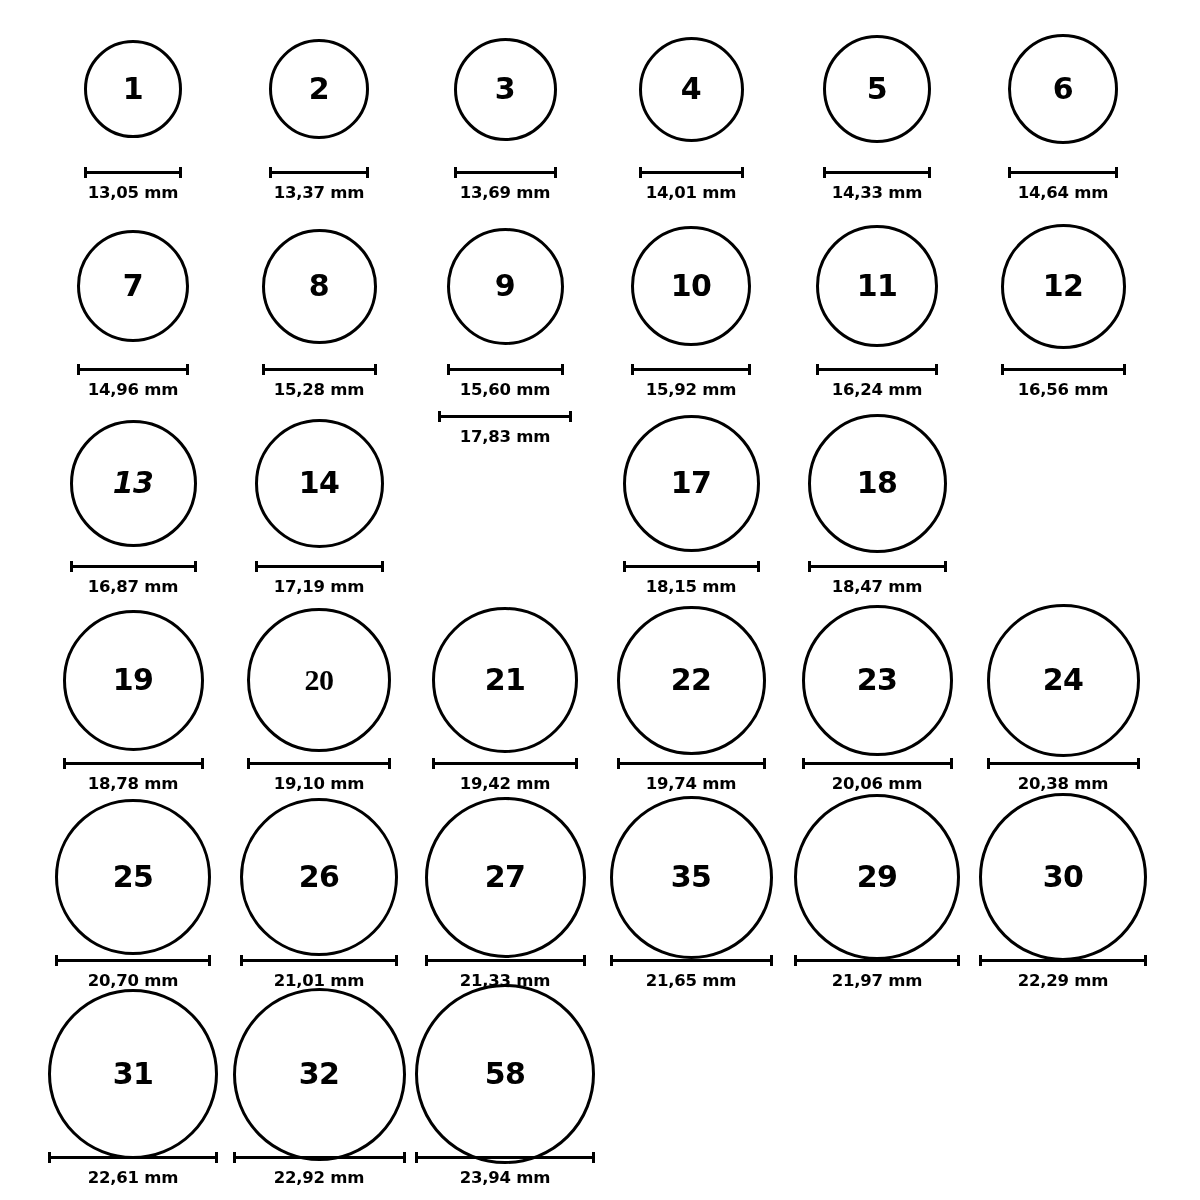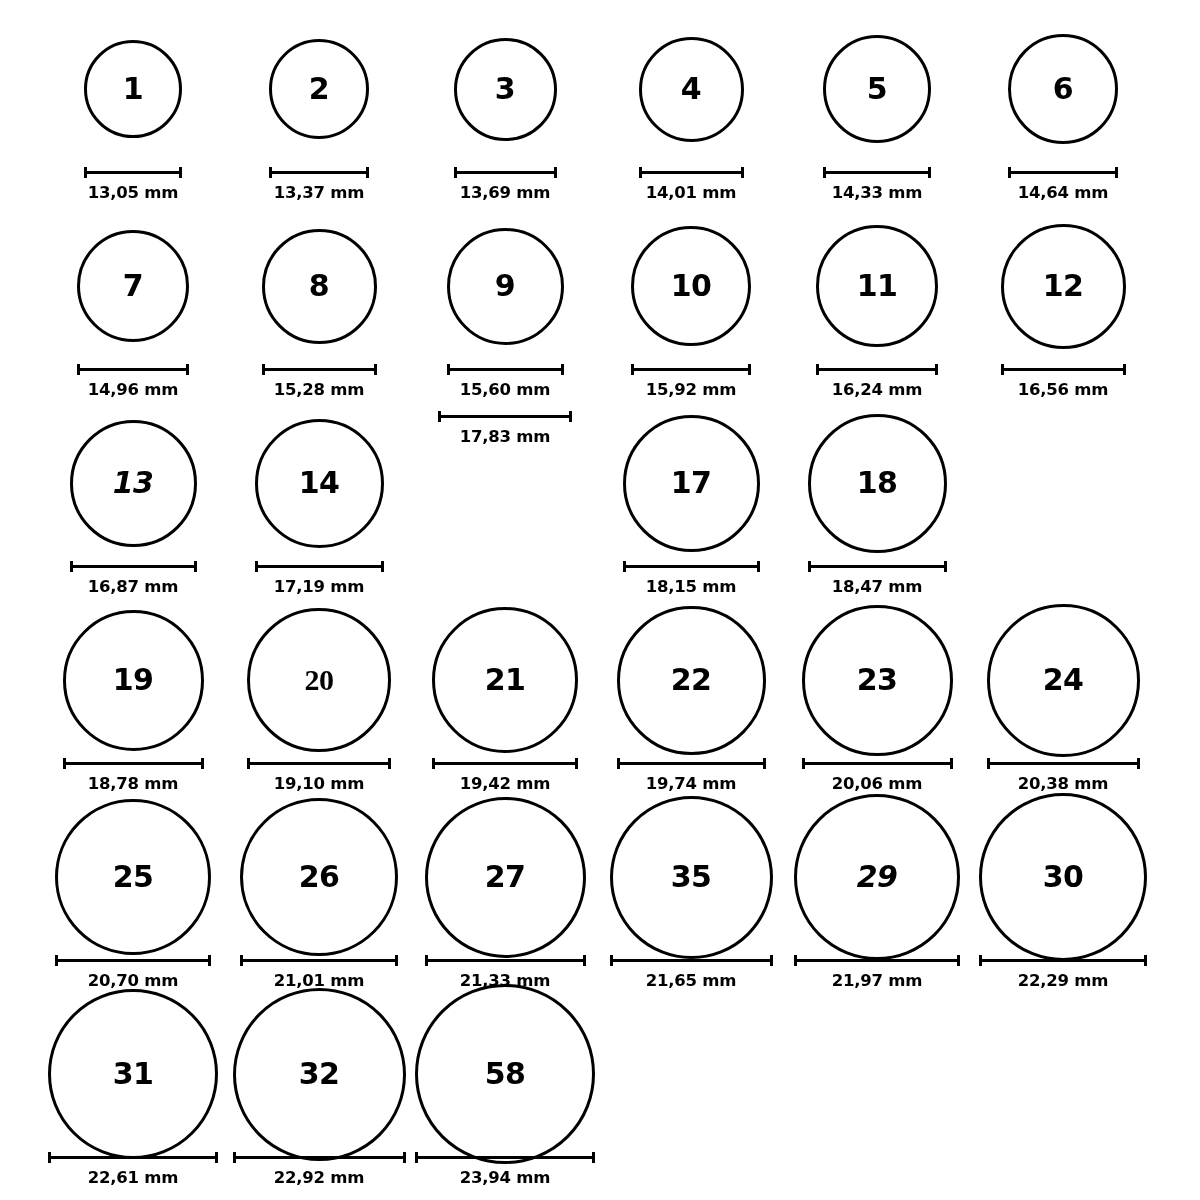--- a/index.html
+++ b/index.html
@@ -442,21 +442,21 @@
         </div>
         <div class="caliper" style="width: 163px;">
           <div class="caliper-bar"></div>
           <div class="caliper-cap left"></div>
           <div class="caliper-cap right"></div>
         </div>
         <div class="mm-label">21,65 mm</div>
       </div>
       <div class="size-cell">
         <div class="circle-wrap">
-          <div class="ring-circle" style="width: 166px; height: 166px; font-style: italic;">
+          <div class="ring-circle" style="width: 166px; height: 166px;">
             <div class="ring-number">29</div>
           </div>
         </div>
         <div class="caliper" style="width: 166px;">
           <div class="caliper-bar"></div>
           <div class="caliper-cap left"></div>
           <div class="caliper-cap right"></div>
         </div>
         <div class="mm-label">21,97 mm</div>
       </div>

